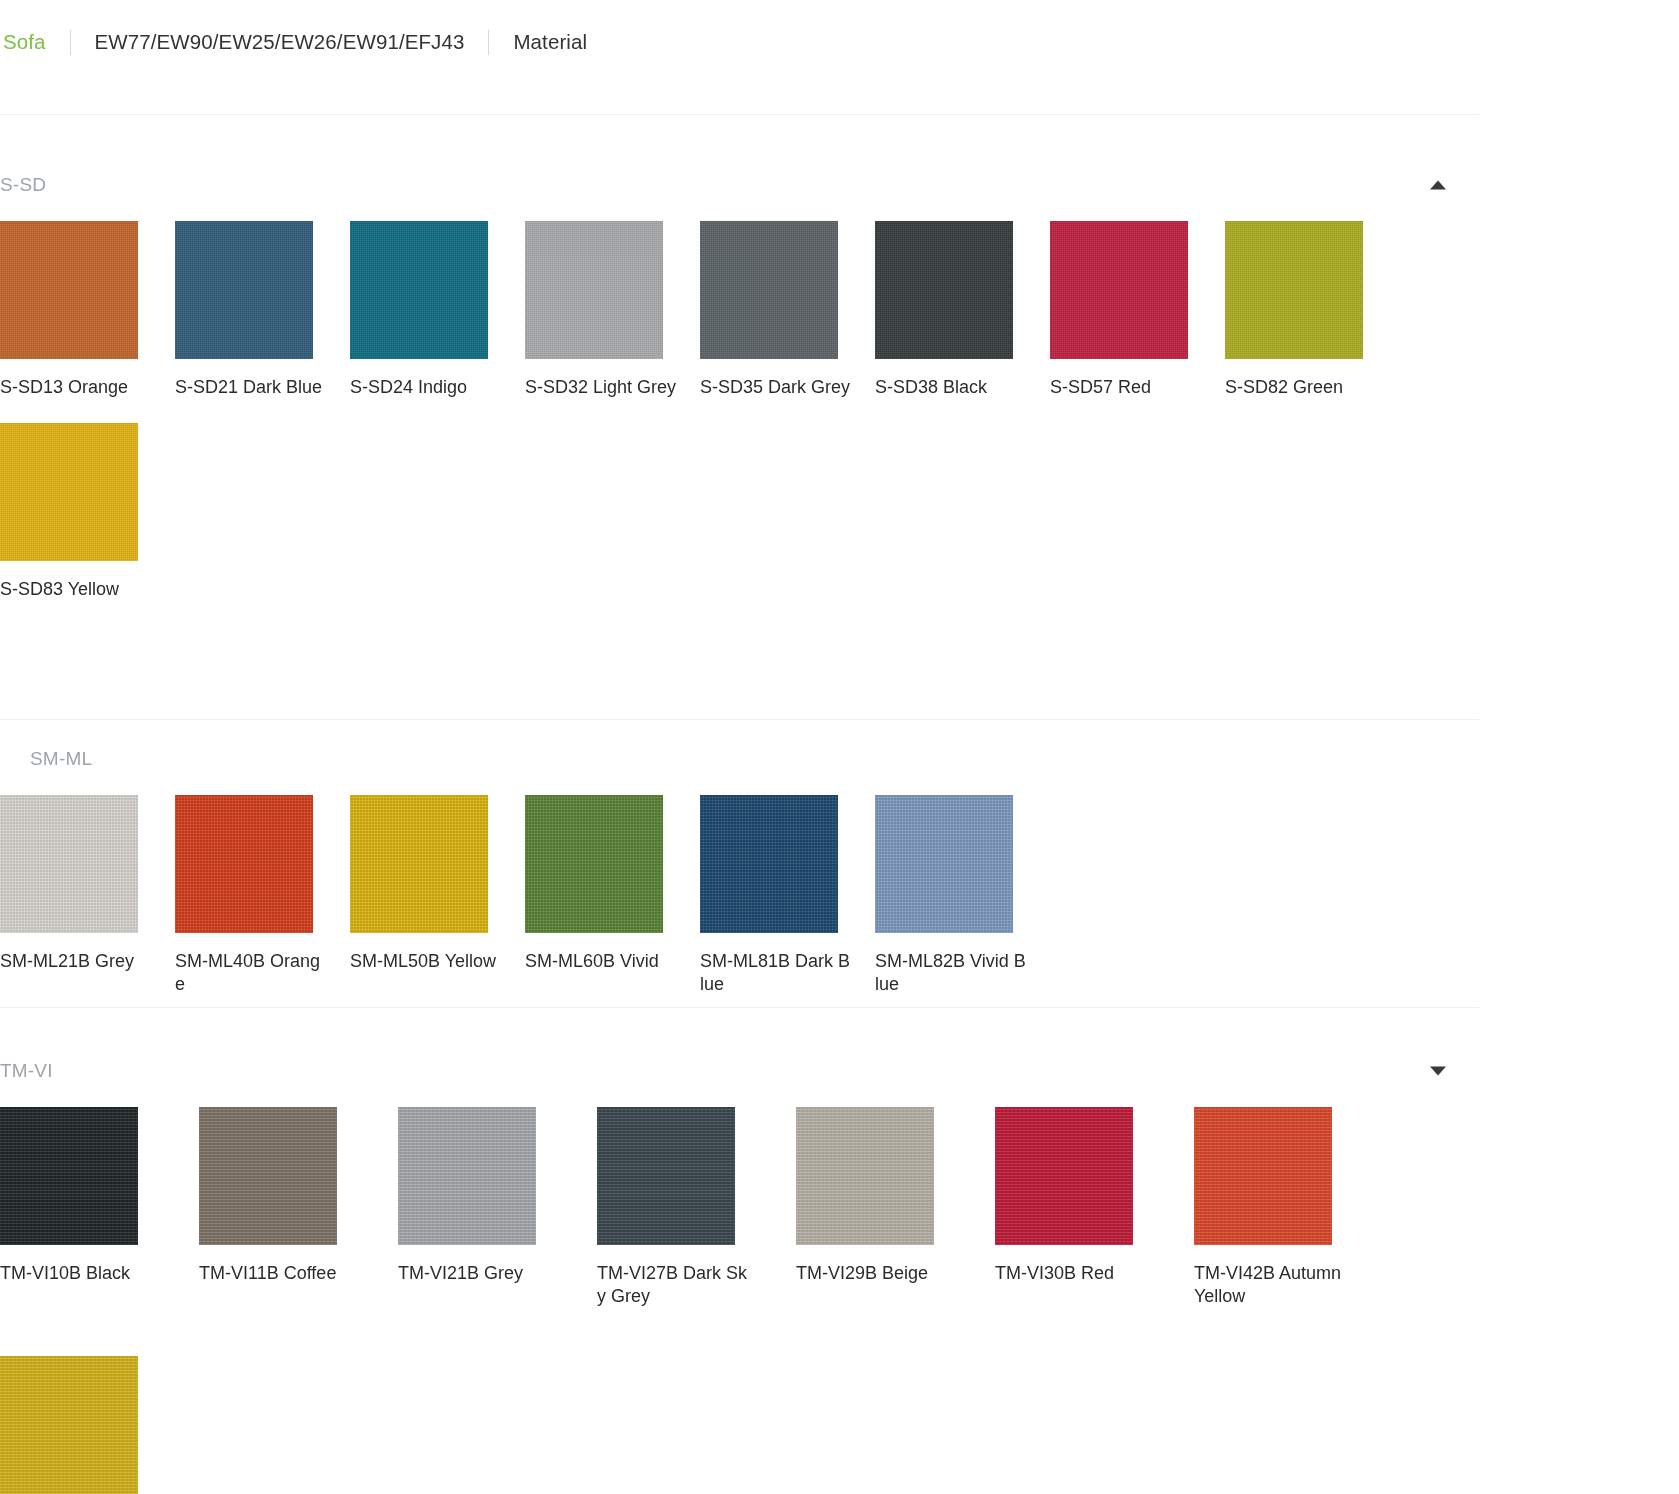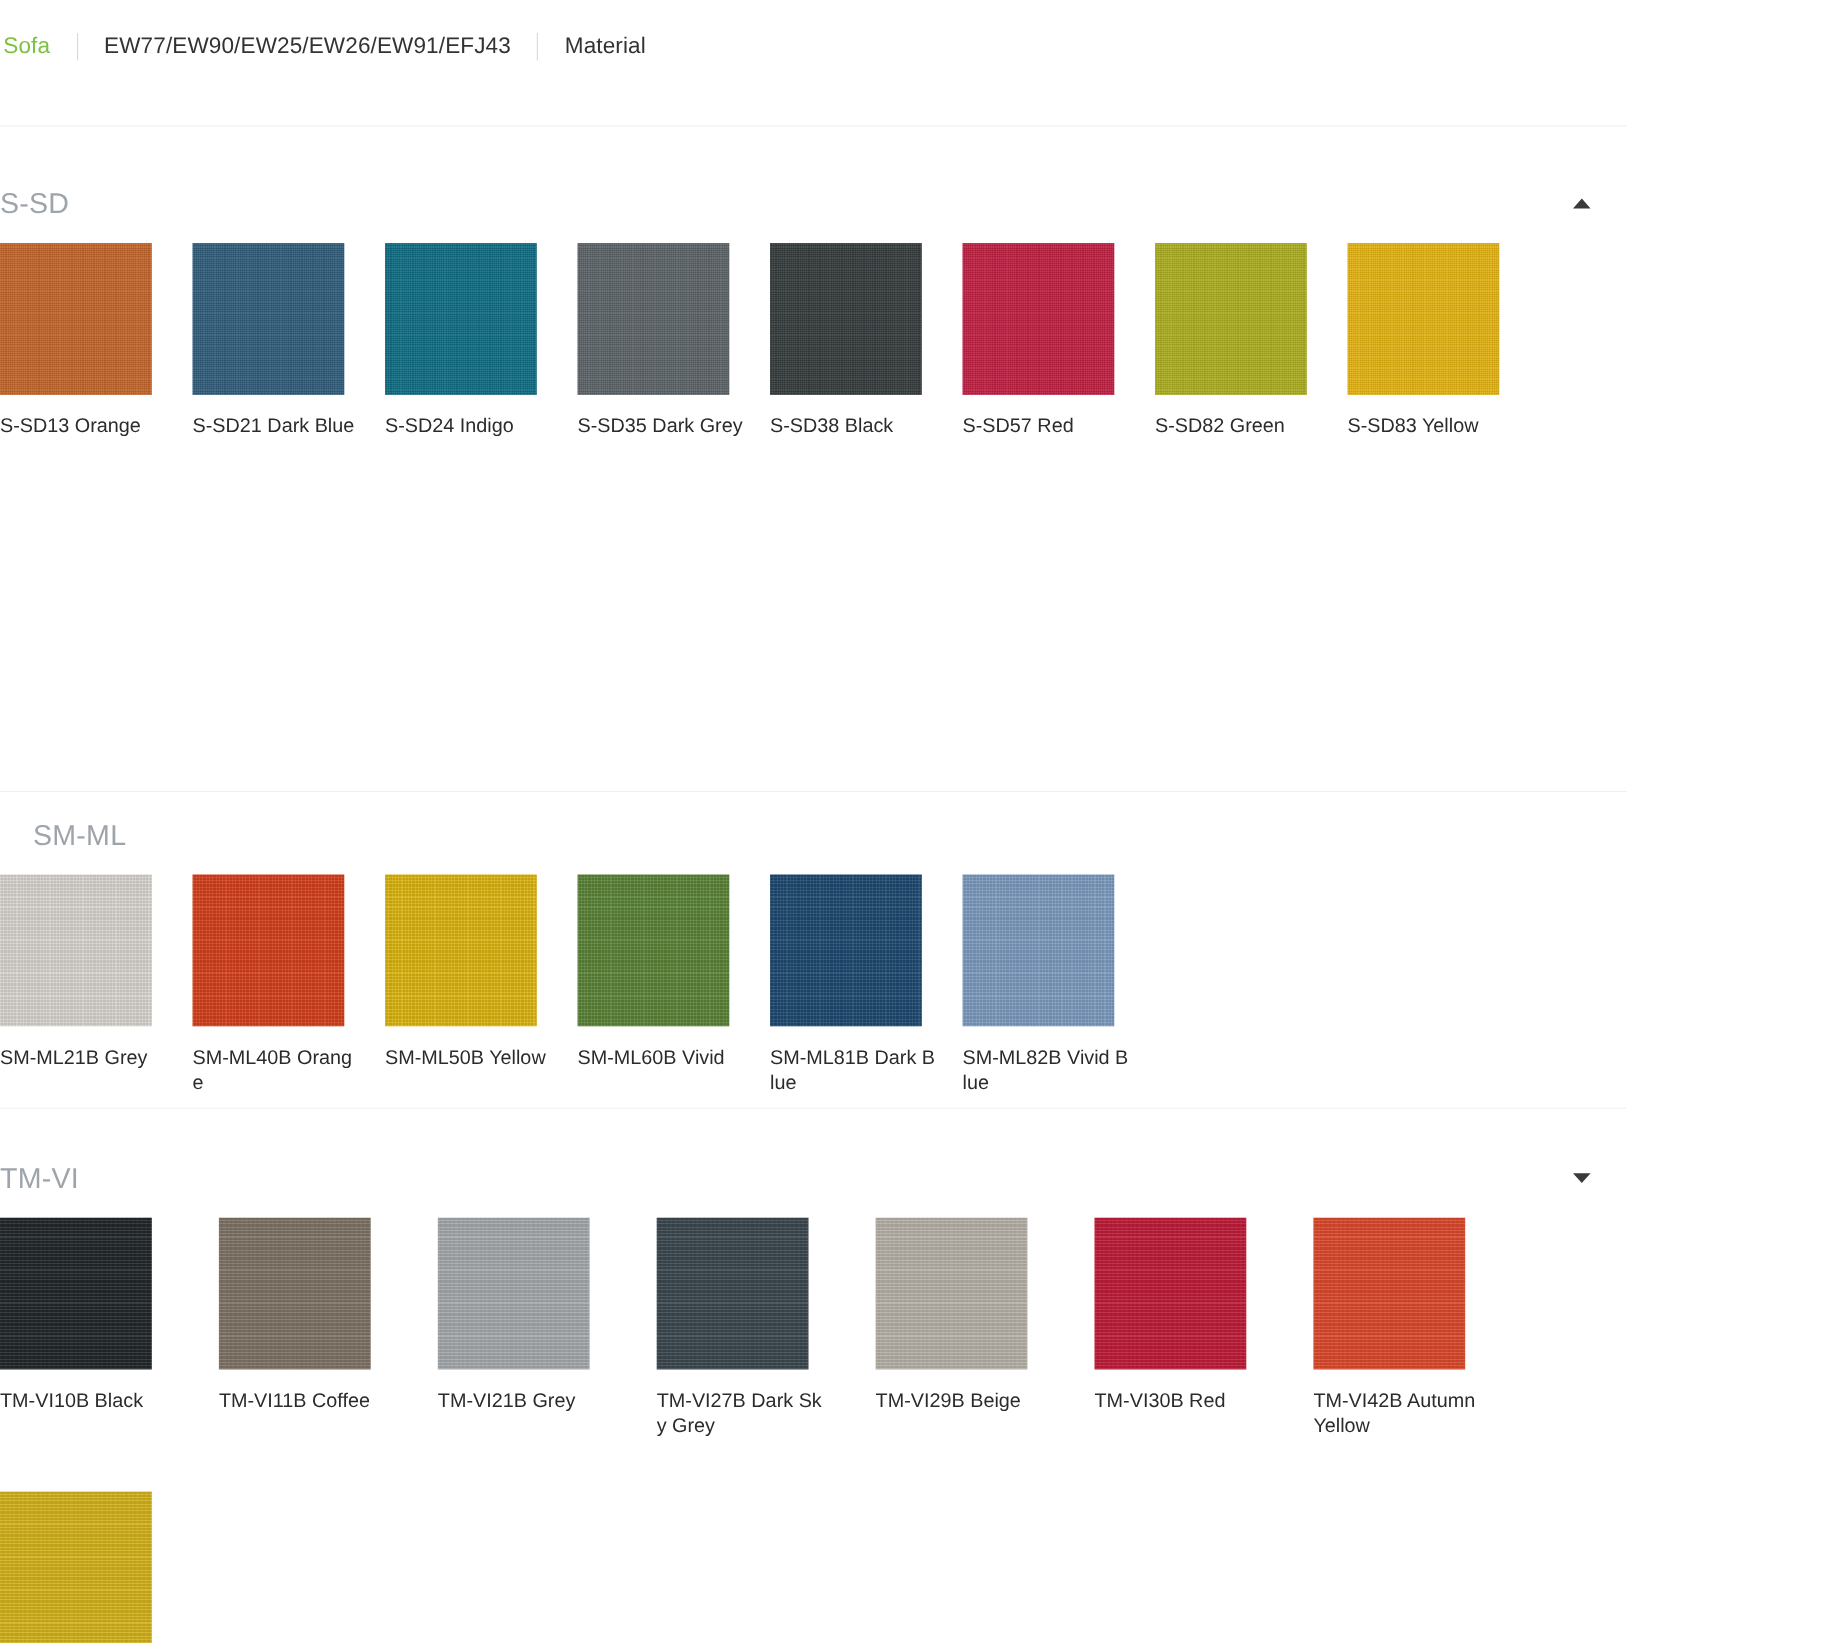--- a/index.html
+++ b/index.html
@@ -41,21 +41,21 @@
 
   
   .section { position: absolute; left: 0; width: 1479px; }
   .sec-head {
     position: relative;
     height: 46px;
     display: flex;
     align-items: center;
   }
   .sec-title {
-    font-size: 26px;
+    font-size: 19px;
     color: #9ea4ab;
     letter-spacing: .2px;
   }
   .sec-arrow {
     position: absolute;
     right: 33px;
     top: 50%;
     transform: translateY(-50%);
     width: 0; height: 0;
     border-left: 8px solid transparent;
@@ -149,20 +149,24 @@
       </div>
       <div class="cell">
         <div class="chip tex-wool" style="background-color: rgb(47, 91, 121);"></div>
         <div class="chip-label">S-SD21 Dark Blue</div>
       </div>
       <div class="cell">
         <div class="chip tex-wool" style="background-color: rgb(14, 107, 128);"></div>
         <div class="chip-label">S-SD24 Indigo</div>
       </div>
       <div class="cell">
+        <div class="chip tex-wool" style="background-color: rgb(167, 169, 171);"></div>
+        <div class="chip-label">S-SD32 Light Grey</div>
+      </div>
+      <div class="cell">
         <div class="chip tex-wool" style="background-color: rgb(90, 97, 101);"></div>
         <div class="chip-label">S-SD35 Dark Grey</div>
       </div>
       <div class="cell">
         <div class="chip tex-wool" style="background-color: rgb(52, 58, 59);"></div>
         <div class="chip-label">S-SD38 Black</div>
       </div>
       <div class="cell">
         <div class="chip tex-wool" style="background-color: rgb(189, 30, 64);"></div>
         <div class="chip-label">S-SD57 Red</div>

